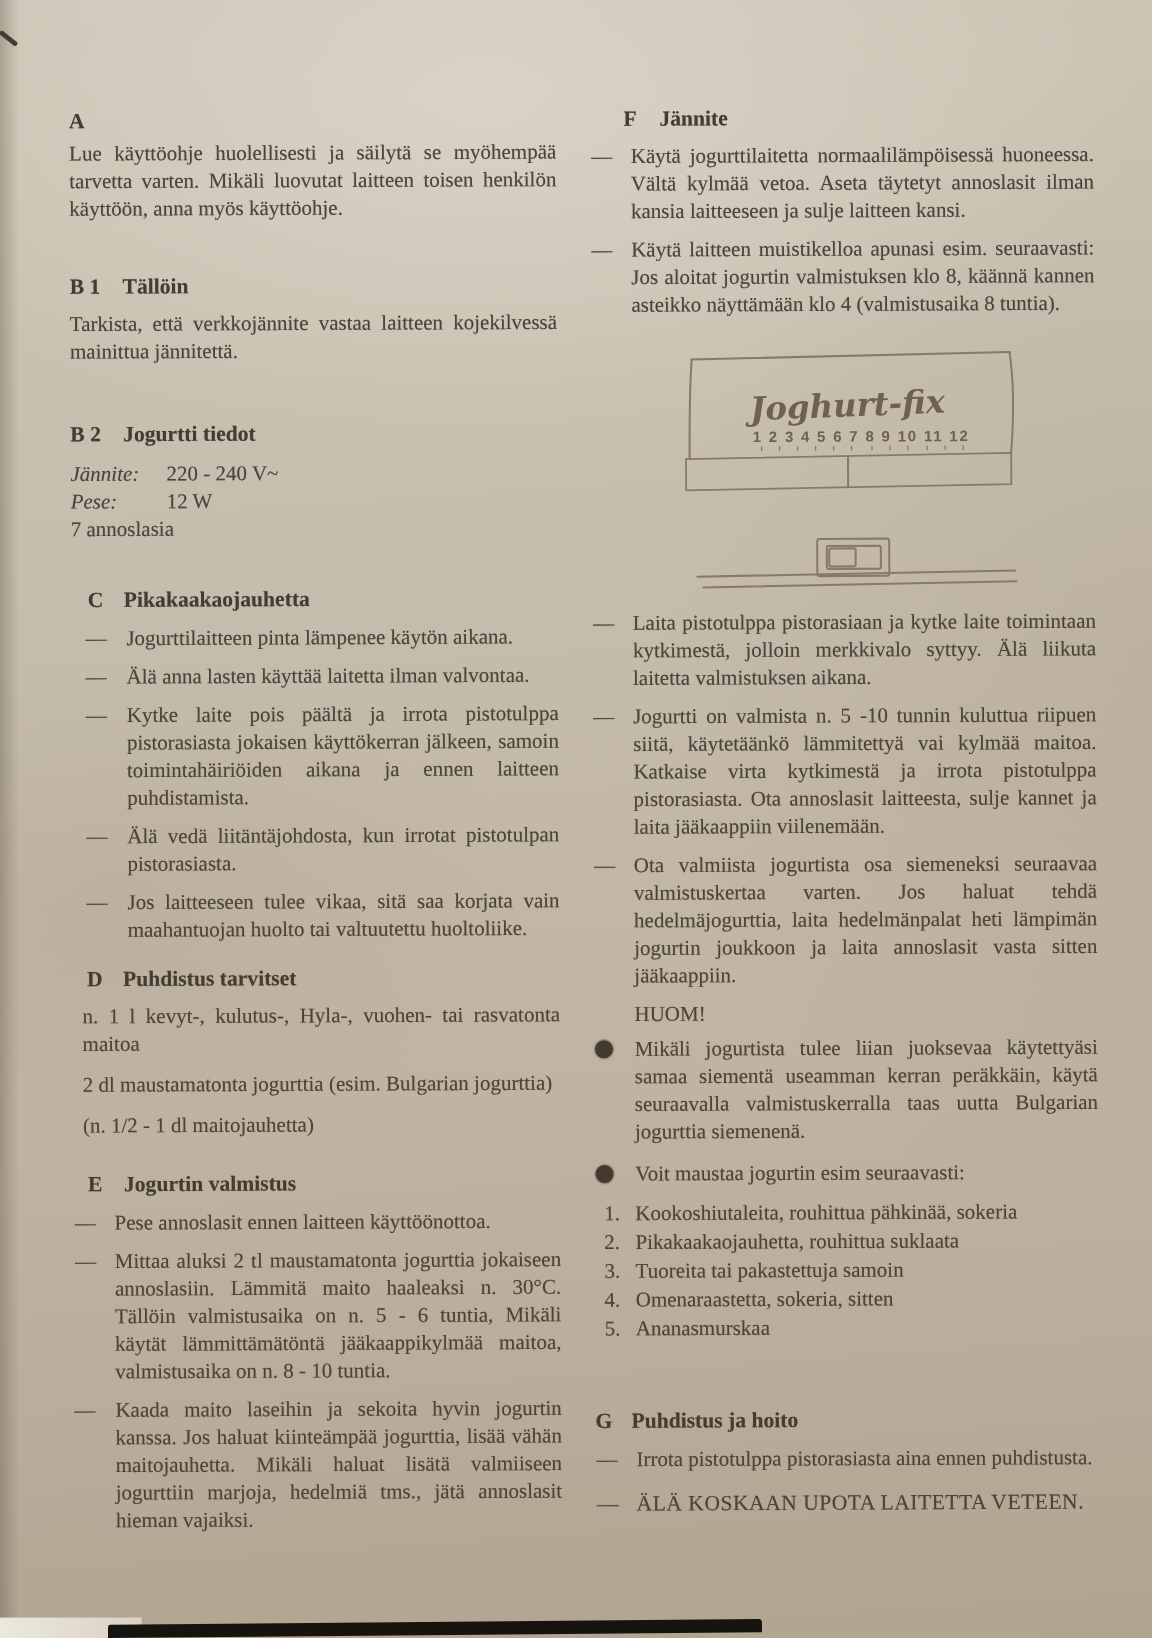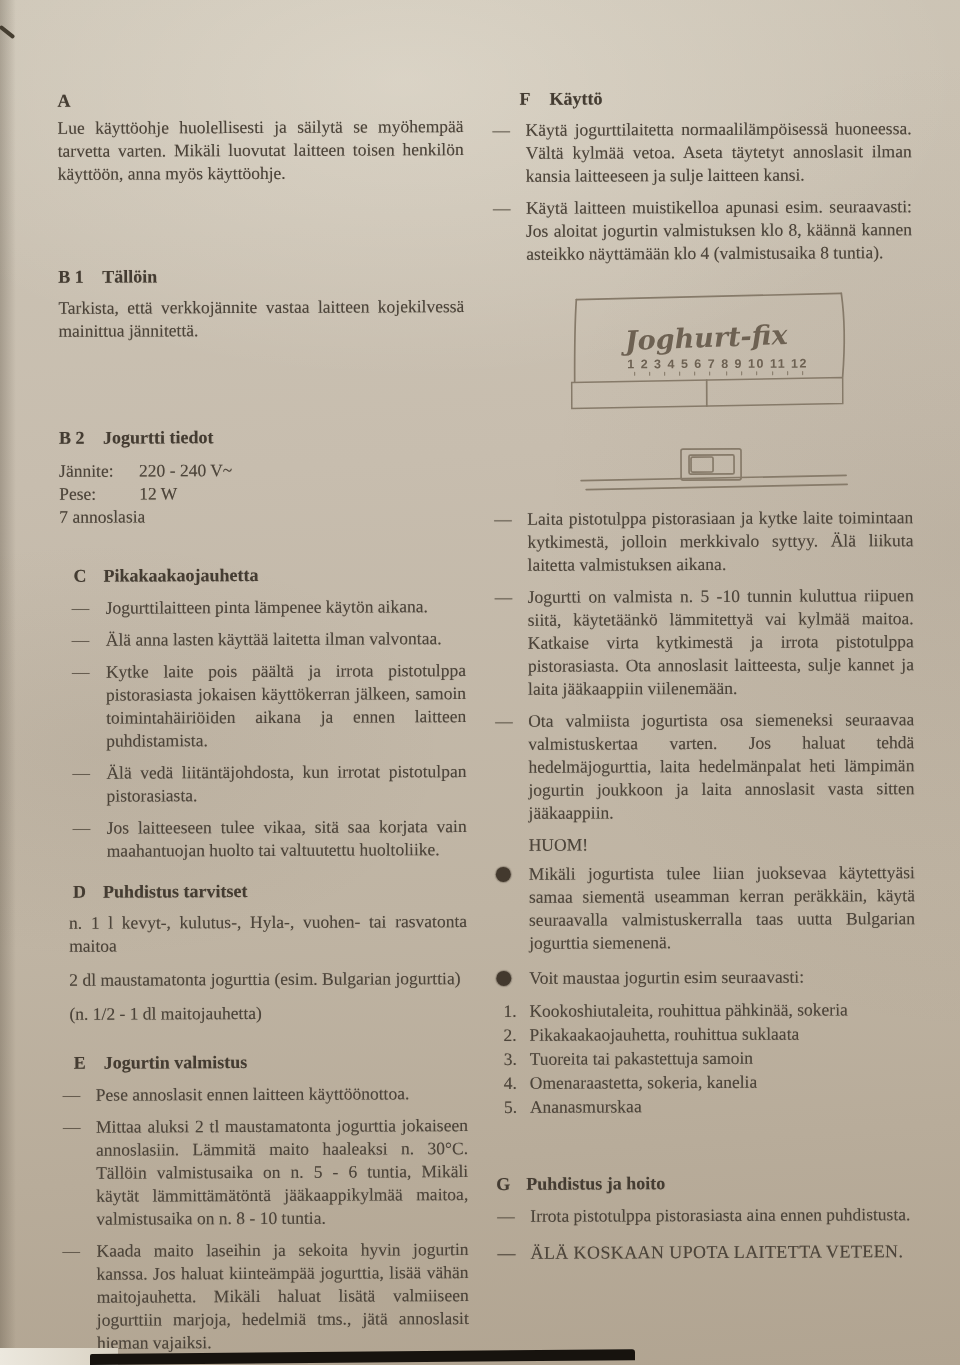--- a/index.html
+++ b/index.html
@@ -36,23 +36,23 @@
   }
   .content{position:absolute;inset:0;transform:rotate(-0.25deg);color:#4c443a;
     text-shadow:0 0 0.7px rgba(84,73,59,0.45);}
   .col{position:absolute;top:88px;font-size:17.5px;line-height:23px;}
   .col-left{left:60px;width:406px;}
   .col-right{left:494px;width:420px;}
   .jt{text-align:justify;}
   p{margin:0;}
   .sec-head{font-weight:700;color:#443c32;font-size:18px;}
   .sec-head .letter{display:inline-block;min-width:30px;}
-  .sec-head .letter.wide{min-width:44px;margin-top:38px;}
+  .sec-head .letter.wide{min-width:44px;}
   .spec-row{margin:0;}
-  .spec-label{display:inline-block;width:80px;}
+  .spec-label{display:inline-block;width:80px;font-style:italic;}
   .dash-item{position:relative;margin:0 0 9px 0;}
   .dash-item .marker{position:absolute;top:0;color:#554c40;}
   .c-item{padding-left:46px;}
   .c-item .marker{left:12px;}
   .r-item{padding-left:34px;}
   .r-item .marker{left:1px;}
   .bullet-item{position:relative;padding-left:34px;margin:0 0 9px 0;}
   .bullet-dot{position:absolute;left:1px;top:4px;width:15px;height:15px;border-radius:50%;
     background:#43392e;box-shadow:0 0 1px 1px rgba(67,57,46,0.35);}
   .flavor-row{position:relative;padding-left:34px;line-height:24px;}
@@ -144,21 +144,21 @@
         <div class="dash-item jt" style="padding-left:34px;">
           <span class="marker" style="left:0;">—</span>
           <span>Kaada maito laseihin ja sekoita hyvin jogurtin kanssa. Jos haluat kiinteämpää jogurttia, lisää vähän maitojauhetta. Mikäli haluat lisätä valmiiseen jogurttiin marjoja, hedelmiä tms., jätä annoslasit hieman vajaiksi.</span>
         </div>
       </div>
     </div>
 
     <div class="col col-right">
 
       <div class="sec-head" style="padding-left:28px;">
-        <span class="letter">F</span><span>Käyttö</span>
+        <span class="letter">F</span><span>Jännite</span>
       </div>
       <div style="margin-top:8px;">
         <div class="dash-item r-item jt">
           <span class="marker">—</span>
           <span>Käytä jogurttilaitetta normaalilämpöisessä huoneessa. Vältä kylmää vetoa. Aseta täytetyt annoslasit ilman kansia laitteeseen ja sulje laitteen kansi.</span>
         </div>
         <div class="dash-item r-item jt">
           <span class="marker">—</span>
           <span>Käytä laitteen muistikelloa apunasi esim. seuraavasti: Jos aloitat jogurtin valmistuksen klo 8, käännä kannen asteikko näyttämään klo 4 (valmistusaika 8 tuntia).</span>
         </div>
@@ -220,21 +220,21 @@
         <div class="flavor-row">
           <span class="num">2.</span>
           <span>Pikakaakaojauhetta, rouhittua suklaata</span>
         </div>
         <div class="flavor-row">
           <span class="num">3.</span>
           <span>Tuoreita tai pakastettuja samoin</span>
         </div>
         <div class="flavor-row">
           <span class="num">4.</span>
-          <span>Omenaraastetta, sokeria, kanelia</span>
+          <span>Omenaraastetta, sokeria, sitten</span>
         </div>
         <div class="flavor-row">
           <span class="num">5.</span>
           <span>Ananasmurskaa</span>
         </div>
       </div>
 
       <div class="sec-head" style="margin-top:54px;">
         <span class="letter">G</span><span>Puhdistus ja hoito</span>
       </div>

